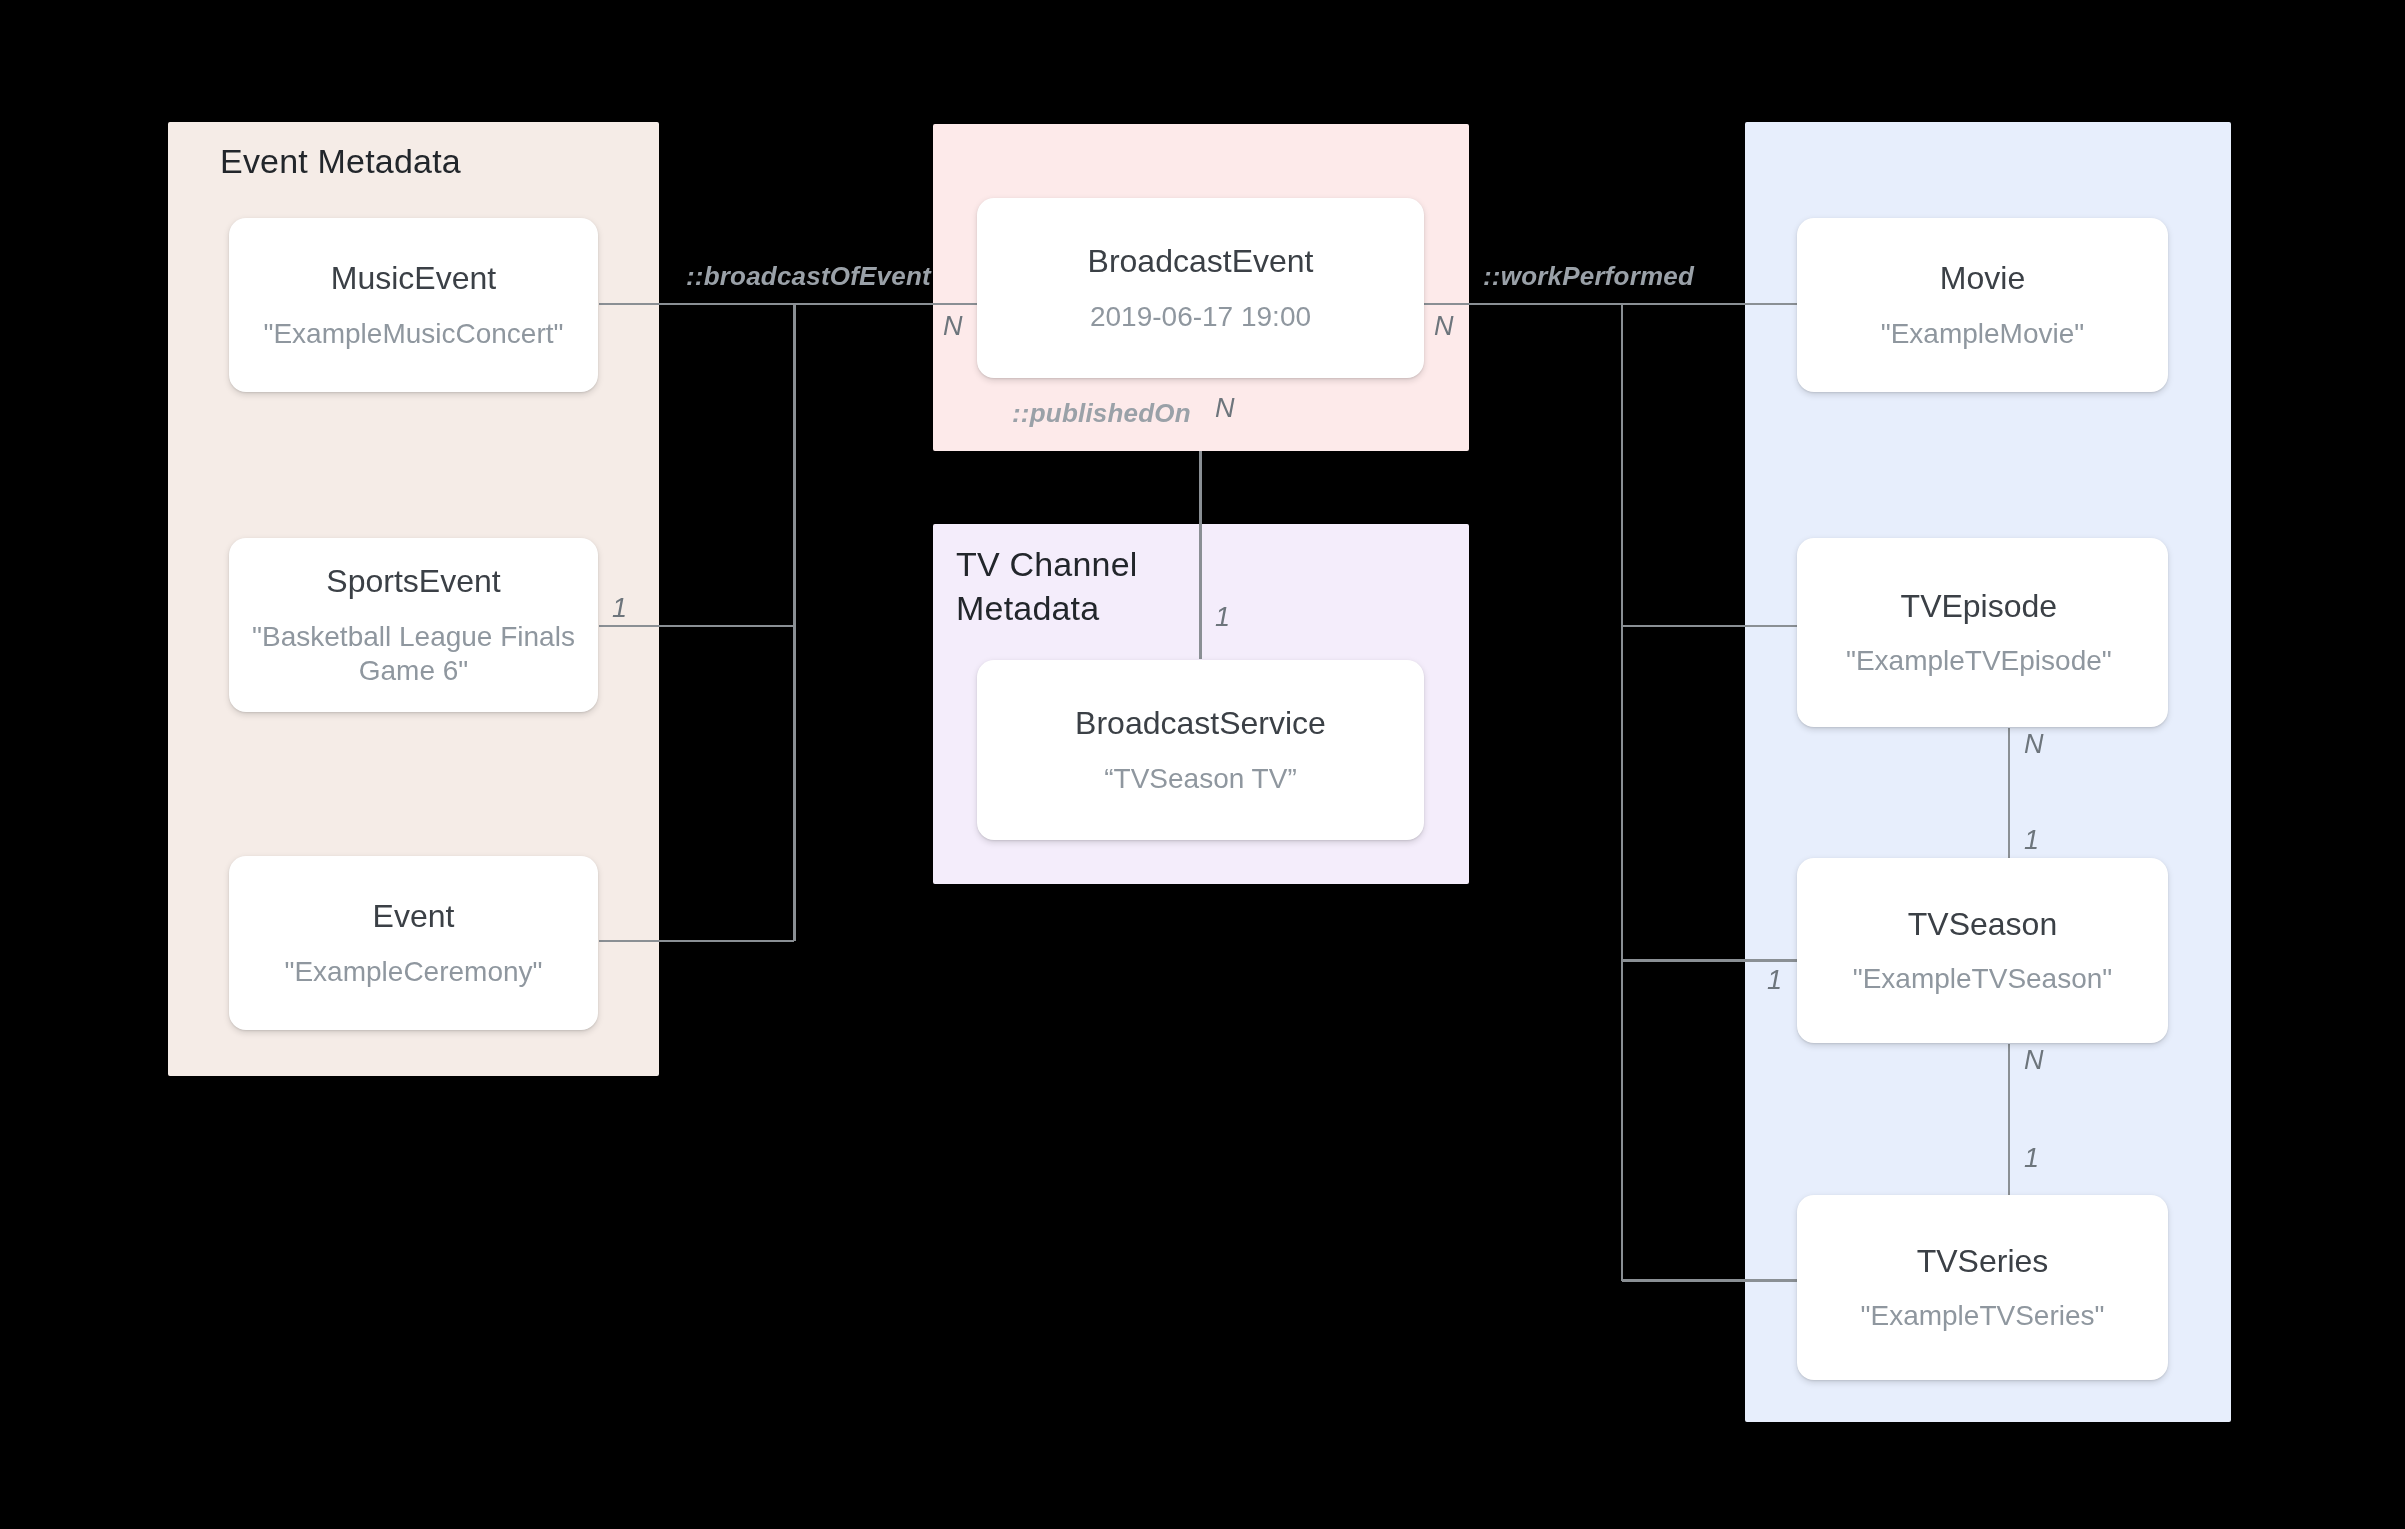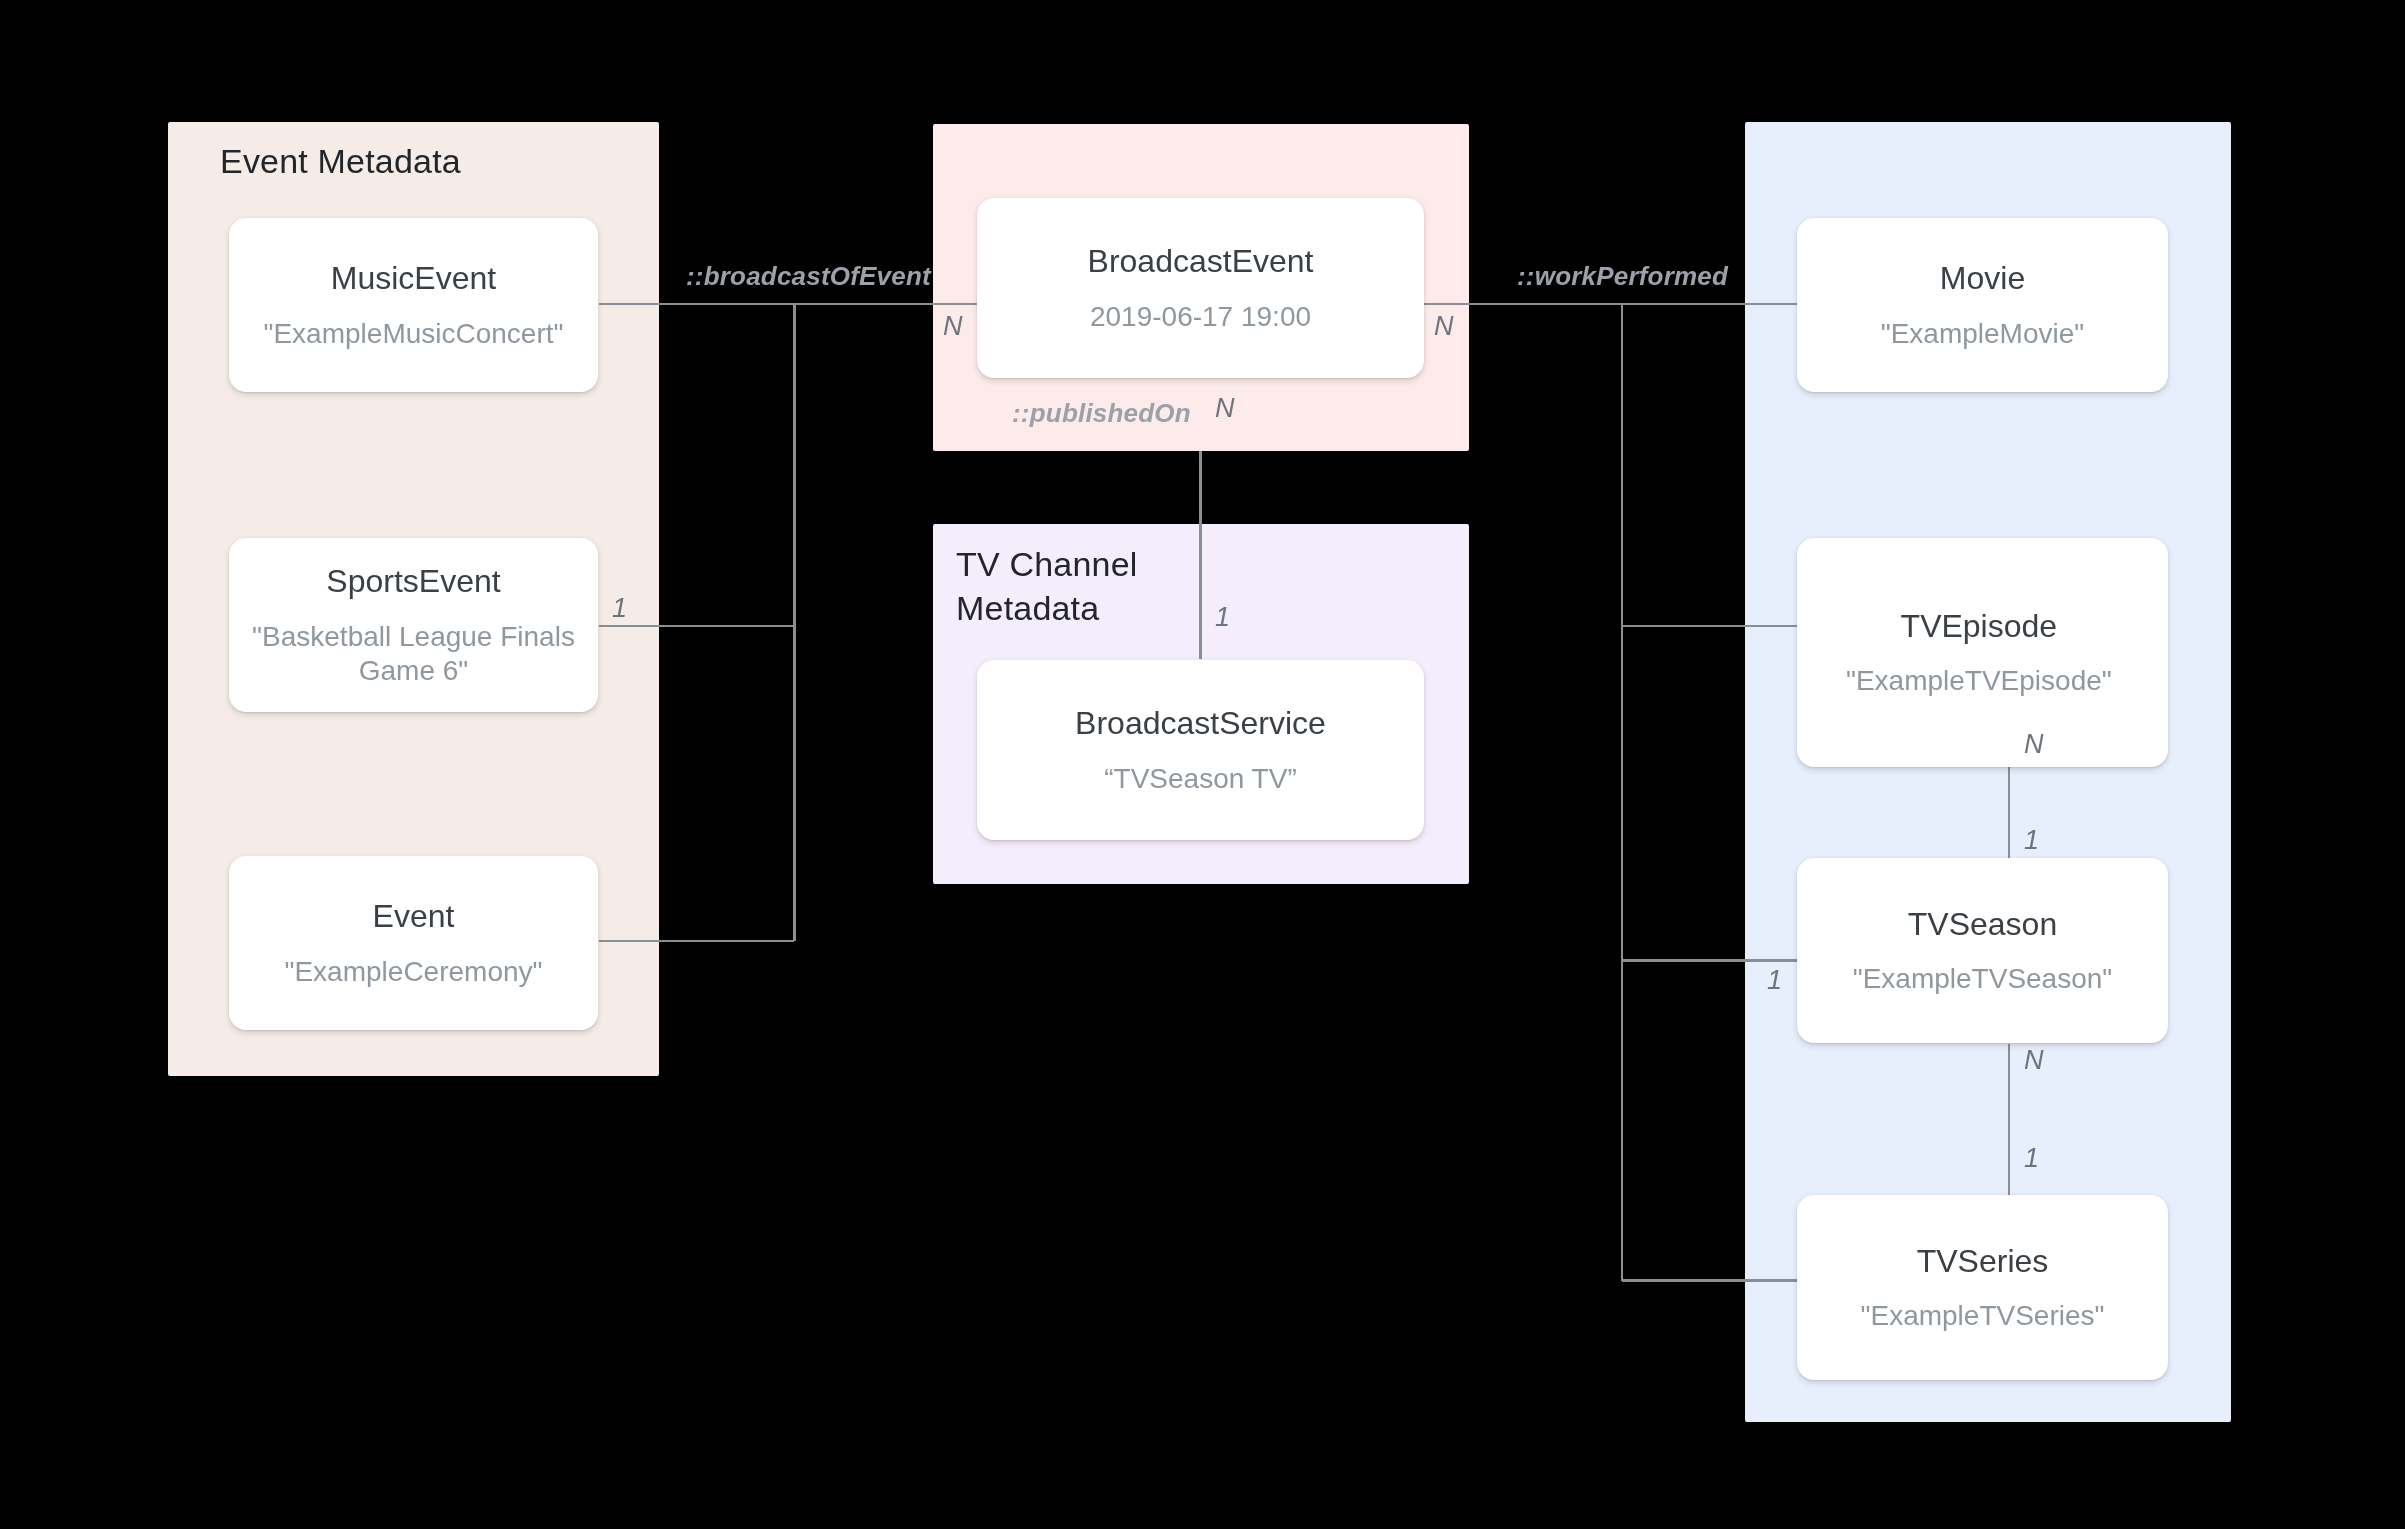--- a/index.html
+++ b/index.html
@@ -89,40 +89,40 @@
   <div class="card" style="left:977px;top:660px;width:447px;height:180px;">
     <div class="card-type">BroadcastService</div>
     <div class="card-value">“TVSeason TV”</div>
   </div>
 
   <div class="card" style="left:1797px;top:218px;width:371px;height:174px;">
     <div class="card-type">Movie</div>
     <div class="card-value">"ExampleMovie"</div>
   </div>
 
-  <div class="card" style="left:1797px;top:538px;width:371px;height:229px;padding-left:8px;">
+  <div class="card" style="left:1797px;top:538px;width:371px;height:189px;padding-left:8px;">
     <div class="card-type">TVEpisode</div>
     <div class="card-value">"ExampleTVEpisode"</div>
   </div>
 
   <div class="card" style="left:1797px;top:858px;width:371px;height:185px;">
     <div class="card-type">TVSeason</div>
     <div class="card-value">"ExampleTVSeason"</div>
   </div>
 
   <div class="card" style="left:1797px;top:1195px;width:371px;height:185px;">
     <div class="card-type">TVSeries</div>
     <div class="card-value">"ExampleTVSeries"</div>
   </div>
 
   <div class="rel-label" style="left:686px;top:261px;">::broadcastOfEvent</div>
 
   <div class="rel-label" style="left:1012px;top:398px;">::publishedOn</div>
 
-  <div class="rel-label" style="left:1483px;top:261px;margin-left:34px;">::workPerformed</div>
+  <div class="rel-label" style="left:1483px;top:261px;">::workPerformed</div>
 
   <div class="card-mult" style="left:612px;top:593px;">1</div>
 
   <div class="card-mult" style="left:943px;top:311px;">N</div>
 
   <div class="card-mult" style="left:1434px;top:311px;">N</div>
 
   <div class="card-mult" style="left:1215px;top:393px;">N</div>
 
   <div class="card-mult" style="left:1215px;top:602px;">1</div>

